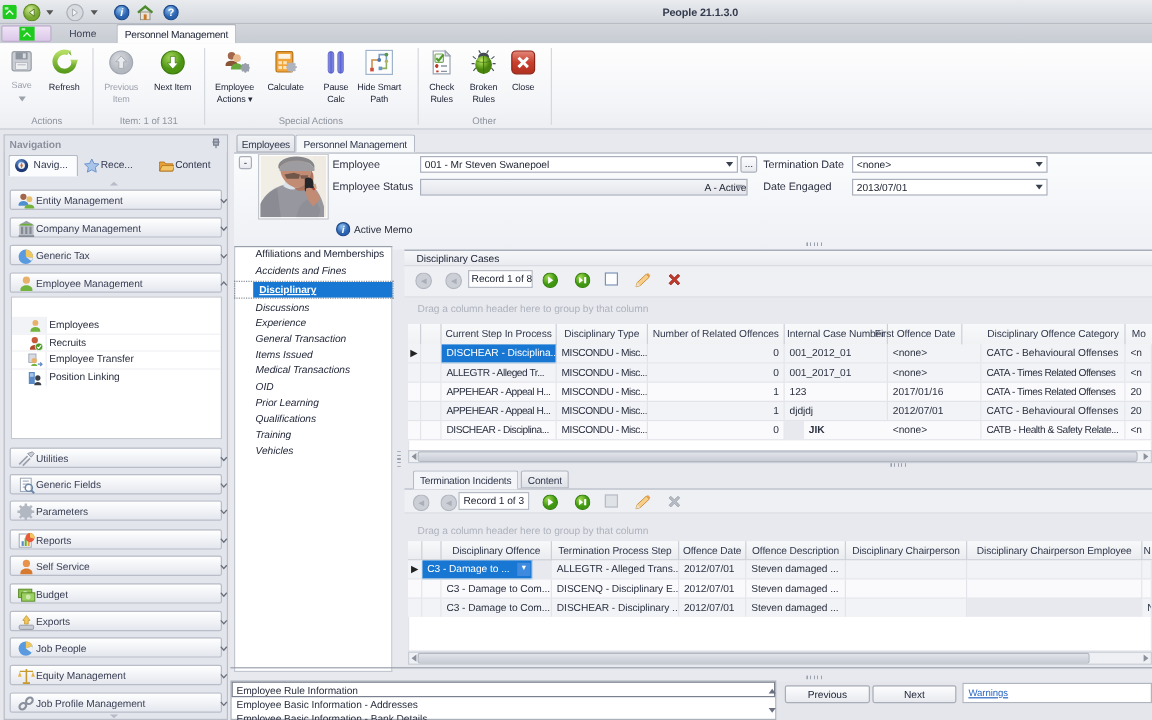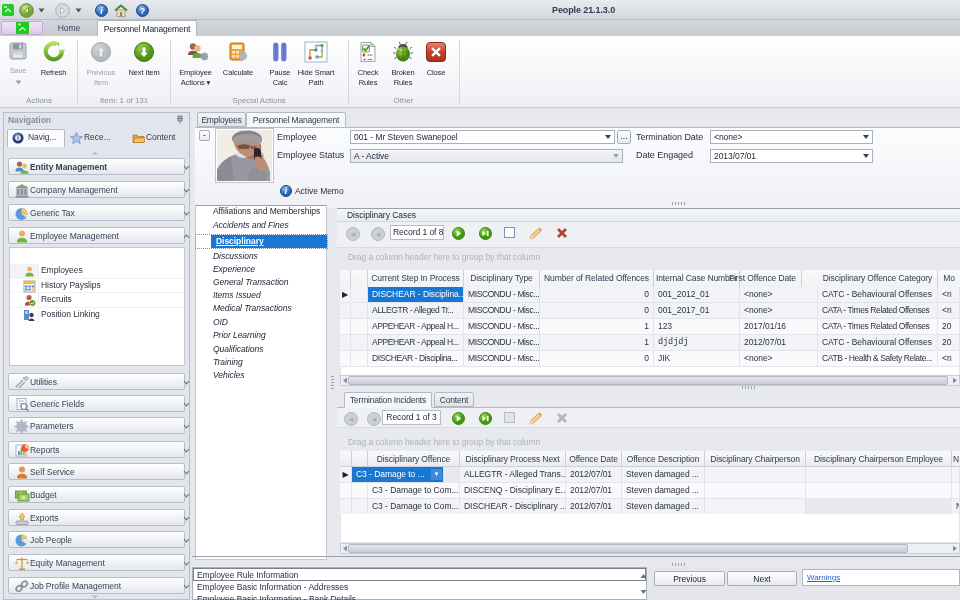--- a/index.html
+++ b/index.html
@@ -35,21 +35,21 @@
 .nli svg{position:absolute;left:13px;top:1px;}
 .nli .vline{position:absolute;left:28px;top:0;bottom:0;width:1px;background:#eceef2;}
 
 #mainarea{left:192px;top:112px;width:768px;height:488px;background:#e8e9ef;}
 .mtab{top:112px;height:15px;line-height:15px;text-align:center;color:#333a4e;white-space:nowrap;overflow:hidden;font-size:8.5px;letter-spacing:-0.2px;background:linear-gradient(#f2f3f6,#dfe2e8);border:1px solid #b4b8c2;border-radius:2px 2px 0 0;}
 #mtab-active{background:#f7f8fa;border-bottom:1px solid #f7f8fa;z-index:2;}
 #emppanel{left:195px;top:127px;width:765px;height:81px;background:linear-gradient(#fbfcfd,#eef0f5);border-top:1px solid #b4b8c2;}
 .fldlbl{color:#2c3040;white-space:nowrap;font-size:9px;}
 .combo{position:absolute;height:14px;white-space:nowrap;overflow:hidden;background:#fff;border:1px solid #aab0bc;line-height:12px;padding-left:3px;color:#1d2230;}
 .combo .da{position:absolute;right:3px;top:4px;width:0;height:0;border-left:3.5px solid transparent;border-right:3.5px solid transparent;border-top:4px solid #39404e;}
-.combo.gr{background:linear-gradient(#f3f4f7,#e4e6ec);}
+.combo.gr{background:linear-gradient(#f3f4f7,#e4e6ec);text-align:right;}
 .combo.gr .da{border-top-color:#9aa0ac;}
 
 #catlist{left:195px;top:205px;width:132px;height:355px;background:#fff;border:1px solid #c3c7d0;border-top:1px solid #9aa0ab;}
 .cat{position:absolute;left:213px;white-space:nowrap;font-style:italic;color:#23283a;}
 .panelbar{background:linear-gradient(#f6f7f9,#e9ebf0);border-top:1px solid #9aa0ab;border-bottom:1px solid #d4d7de;}
 .dragband{background:#e7e9ee;color:#aeb2bc;}
 .gridhead{background:linear-gradient(#f8f9fa,#e9ebef);}
 .gh{position:absolute;top:0;height:100%;border-right:1px solid #cdd0d8;border-bottom:1px solid #cdd0d8;text-align:center;color:#333a4e;line-height:16px;overflow:hidden;white-space:nowrap;font-size:8.5px;letter-spacing:-0.1px;}
 .cell{position:absolute;top:0;height:100%;border-right:1px solid #e2e4ea;border-bottom:1px solid #e2e4ea;line-height:15px;padding-left:4px;overflow:hidden;white-space:nowrap;color:#2c3242;font-size:8.5px;letter-spacing:-0.05px;}
 .row{position:absolute;left:0;width:100%;height:16px;}
@@ -344,21 +344,21 @@
     <path d="M1 3 L1 10.5 L12 10.5 L12 4.5 L6 4.5 L5 3 Z" fill="#e8a23c" stroke="#b07018" stroke-width="0.7"></path>
     <path d="M1 10.5 L3 6 L13.5 6 L12 10.5 Z" fill="#f4c468" stroke="#b07018" stroke-width="0.7"></path>
   </svg>
 <div class="abs navtab" style="left:146px;">Content</div>
 <svg class="abs" style="left:91px;top:151px;" width="8" height="4">
     <path d="M0.5 3.5 L4 0.5 L7.5 3.5" fill="#b8bcc8"></path>
   </svg>
 <svg class="abs" style="left:91px;top:595px;" width="8" height="4">
     <path d="M0.5 0.5 L7.5 0.5 L4 3.5" fill="#b8bcc8"></path>
   </svg>
-<div class="abs acc" style="top:158px;font-weight:bold;">
+<div class="abs acc" style="top:158px;">
     <svg width="16" height="15" viewBox="0 0 16 15">
       <circle cx="5.5" cy="4" r="2.6" fill="#a2674a"></circle>
       <path d="M1.5 10.5 C1.5 6.5 9.5 6.5 9.5 10.5 L9.5 11.5 L1.5 11.5 Z" fill="#4e8fd0"></path>
       <circle cx="10.5" cy="6" r="2.4" fill="#e8c06a"></circle>
       <path d="M6.5 13 C6.5 9.5 14.5 9.5 14.5 13 L14.5 13.8 L6.5 13.8 Z" fill="#72b43e"></path>
     </svg>
     <span class="cap">Entity Management</span>
     <span class="chev">
       <svg width="7" height="5">
         <path d="M1 1 L3.5 3.8 L6 1" fill="none" stroke="#6a6f7c" stroke-width="1.1"></path>
@@ -558,42 +558,36 @@
       <div class="vline"></div>
       <svg width="13" height="13" viewBox="0 0 16 15">
         <circle cx="8" cy="4.5" r="3" fill="#e8b06a"></circle>
         <path d="M3 12.5 C3 7.5 13 7.5 13 12.5 L13 13.5 L3 13.5 Z" fill="#72b43e"></path>
       </svg>
       <div class="t">Employees</div>
     </div>
 <div class="nli">
       <div class="vline"></div>
       <svg width="13" height="13" viewBox="0 0 13 13">
-        <rect x="1" y="1" width="11" height="11" fill="#fff" stroke="#8a909c" stroke-width="0.8"></rect>
-        <rect x="1" y="1" width="11" height="3" fill="#f0c030"></rect>
-        <g fill="#5a8ac8">
-          <rect x="2" y="5.5" width="2.5" height="2"></rect>
-          <rect x="5.3" y="5.5" width="2.5" height="2"></rect>
-          <rect x="8.6" y="5.5" width="2.5" height="2"></rect>
-          <rect x="2" y="8.5" width="2.5" height="2"></rect>
-          <rect x="5.3" y="8.5" width="2.5" height="2"></rect>
-        </g>
-        <rect x="8.6" y="8.5" width="2.5" height="2" fill="#f0c030"></rect>
-      </svg>
-      <div class="t">History Payslips</div>
+        <circle cx="6" cy="3.5" r="2.6" fill="#c85a3c"></circle>
+        <path d="M2 10.5 C2 6.5 10 6.5 10 10.5 L10 11.5 L2 11.5 Z" fill="#b04a2e"></path>
+        <circle cx="9.5" cy="9" r="3.2" fill="#4e9a28" stroke="#fff" stroke-width="0.6"></circle>
+        <path d="M8 9 L9.2 10.2 L11.2 7.8" stroke="#fff" stroke-width="1" fill="none"></path>
+      </svg>
+      <div class="t">Recruits</div>
     </div>
 <div class="nli">
       <div class="vline"></div>
       <svg width="13" height="13" viewBox="0 0 13 13">
-        <circle cx="6" cy="3.5" r="2.6" fill="#c85a3c"></circle>
-        <path d="M2 10.5 C2 6.5 10 6.5 10 10.5 L10 11.5 L2 11.5 Z" fill="#b04a2e"></path>
-        <circle cx="9.5" cy="9" r="3.2" fill="#4e9a28" stroke="#fff" stroke-width="0.6"></circle>
-        <path d="M8 9 L9.2 10.2 L11.2 7.8" stroke="#fff" stroke-width="1" fill="none"></path>
-      </svg>
-      <div class="t">Recruits</div>
+        <rect x="1" y="1" width="6" height="7" fill="#d8dce2" stroke="#9aa0ac" stroke-width="0.7"></rect>
+        <circle cx="5.5" cy="6.5" r="2.2" fill="#e8b06a"></circle>
+        <path d="M3 11 C3 8.5 8 8.5 8 11 Z" fill="#72b43e"></path>
+        <path d="M8.5 9.5 L12 9.5 M10.5 8 L12 9.5 L10.5 11" stroke="#5a8ac8" stroke-width="1" fill="none"></path>
+      </svg>
+      <div class="t">Employee Transfer</div>
     </div>
 <div class="nli" style="border-bottom:none;">
       <div class="vline"></div>
       <svg width="13" height="13" viewBox="0 0 13 13">
         <rect x="1" y="1" width="5" height="10" fill="#5a8ac8"></rect>
         <rect x="2" y="2" width="3" height="3" fill="#a8c4e8"></rect>
         <circle cx="8.5" cy="6" r="2.2" fill="#3c4048"></circle>
         <path d="M5.5 12 C5.5 8.5 11.5 8.5 11.5 12 Z" fill="#3c4048"></path>
       </svg>
       <div class="t">Position Linking</div>
@@ -745,32 +739,32 @@
   <div class="cell" style="left:400px;width:78px;">2017/01/16</div>
   <div class="cell tight" style="left:478px;width:120px;">CATA - Times Related Offenses</div>
   <div class="cell" style="left:598px;width:22px;">20</div>
  </div>
  <div class="row" style="top:48px;">
   <div class="cell" style="left:0;width:11px;"></div>
       <div class="cell" style="left:11px;width:17px;"></div>
   <div class="cell tight" style="left:28px;width:96px;">APPEHEAR - Appeal H...</div>
   <div class="cell tight" style="left:124px;width:76px;">MISCONDU - Misc...</div>
   <div class="cell num" style="left:200px;width:114px;">1</div>
-  <div class="cell" style="left:314px;width:86px;font-family:Liberation Mono, monospace;">djdjdj</div>
+  <div class="cell" style="left:314px;width:86px;">djdjdj</div>
   <div class="cell" style="left:400px;width:78px;">2012/07/01</div>
   <div class="cell" style="left:478px;width:120px;">CATC - Behavioural Offenses</div>
   <div class="cell" style="left:598px;width:22px;">20</div>
  </div>
  <div class="row alt" style="top:64px;">
   <div class="cell" style="left:0;width:11px;"></div>
       <div class="cell" style="left:11px;width:17px;"></div>
   <div class="cell tight" style="left:28px;width:96px;">DISCHEAR - Disciplina...</div>
   <div class="cell tight" style="left:124px;width:76px;">MISCONDU - Misc...</div>
   <div class="cell num" style="left:200px;width:114px;">0</div>
-  <div class="cell" style="left:314px;width:86px;">JIK</div>
+  <div class="cell" style="left:330px;width:86px;font-weight:bold;">JIK</div>
   <div class="cell" style="left:400px;width:78px;">&lt;none&gt;</div>
   <div class="cell tight" style="left:478px;width:120px;">CATB - Health &amp; Safety Relate...</div>
   <div class="cell" style="left:598px;width:22px;">&lt;n</div>
  </div>
 </div>
 <div class="abs" style="left:340px;top:367px;width:620px;height:8px;background:#fff;border-left:1px solid #e2e4ea;border-right:1px solid #e2e4ea;"></div>
 <div class="abs hsb" style="left:340px;top:375px;width:620px;height:11px;"></div>
 <svg class="abs" style="left:342px;top:377px;" width="6" height="7">
     <path d="M5 0.5 L1 3.5 L5 6.5" fill="#8a909c"></path>
   </svg>
@@ -810,21 +804,21 @@
  <svg class="abs" style="left:555px;top:411px;" width="14" height="14">
       <path d="M2.5 4 L4 2.5 L7 5.5 L10 2.5 L11.5 4 L8.5 7 L11.5 10 L10 11.5 L7 8.5 L4 11.5 L2.5 10 L5.5 7 Z" fill="#b6bac2" stroke="#9ba0aa" stroke-width="0.6"></path>
     </svg>
 </div>
 <div class="abs dragband" style="left:337px;top:433px;width:623px;height:18px;line-height:18px;padding-left:11px;">Drag a column header here to group by that column</div>
 
 <div class="abs gridhead" style="left:340px;top:451px;width:620px;height:16px;">
  <div class="gh" style="left:0;width:12px;"></div>
  <div class="gh" style="left:12px;width:16px;"></div>
  <div class="gh" style="left:28px;width:92px;">Disciplinary Offence</div>
- <div class="gh" style="left:120px;width:106px;">Disciplinary Process Next</div>
+ <div class="gh" style="left:120px;width:106px;">Termination Process Step</div>
  <div class="gh" style="left:226px;width:56px;">Offence Date</div>
  <div class="gh" style="left:282px;width:83px;">Offence Description</div>
  <div class="gh" style="left:365px;width:101px;">Disciplinary Chairperson</div>
  <div class="gh" style="left:466px;width:146px;">Disciplinary Chairperson Employee</div>
  <div class="gh" style="left:612px;width:8px;border-right:none;">N</div>
 </div>
 <div class="abs" id="incgrid" style="left:340px;top:467px;width:620px;height:47px;">
  <div class="row" style="top:0;">
   <div class="cell ind" style="left:0;width:12px;">▶</div>
       <div class="cell" style="left:12px;width:16px;"></div>

